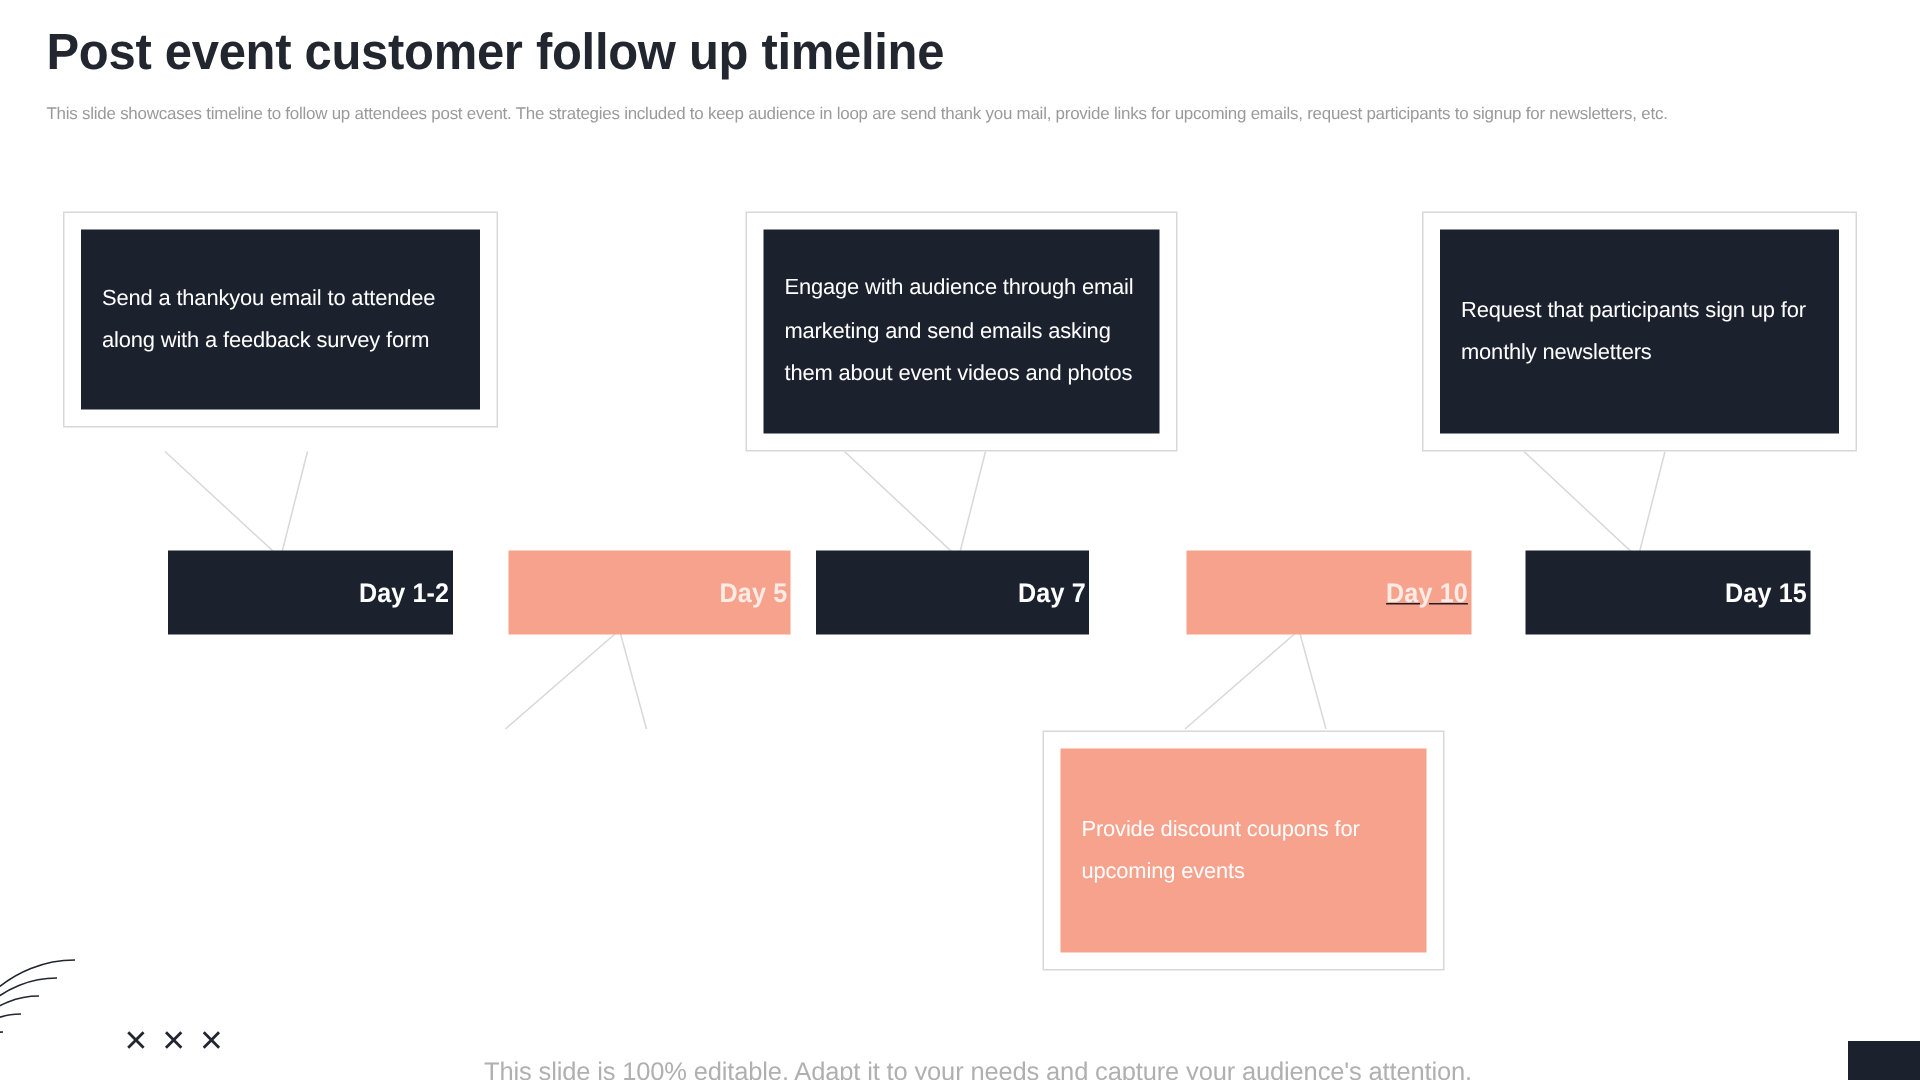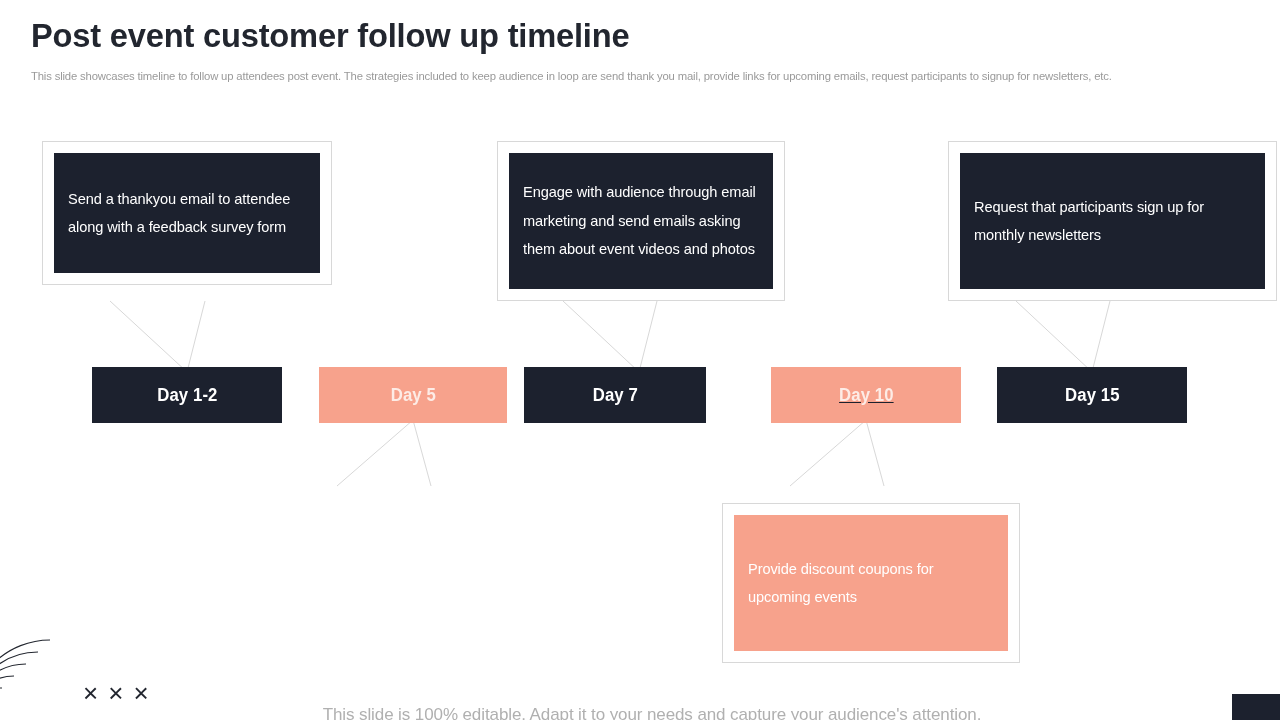--- a/index.html
+++ b/index.html
@@ -84,22 +84,23 @@
     letter-spacing: -0.1px;
   }
   .callout.dark .callout-inner { background: #1c212e; }
   .callout.salmon .callout-inner { background: #f7a28c; }
 
   
   .day-bar {
     position: absolute;
     display: flex;
     align-items: center;
-    justify-content: center;
+    justify-content: flex-end;
     box-sizing: border-box;
+    margin-left: 20px;
   }
   .day-bar span {
     font-size: 18px;
     font-weight: bold;
     letter-spacing: 0.1px;
     transform: scaleX(0.93);
   }
   .day-bar.dark { background: #1c212e; }
   .day-bar.dark span { color: #ffffff; }
   .day-bar.salmon { background: #f7a28c; }
@@ -188,27 +189,27 @@
       <p>Engage with audience through email marketing and send emails asking them about event videos and photos</p>
     </div>
   </div>
   <div class="day-bar dark" style="left:524px; top:367px; width:182px; height:56px;">
     <span>Day 7</span>
   </div>
 
   <div class="day-bar salmon" style="left:771px; top:367px; width:190px; height:56px;text-decoration:underline;">
     <span>Day 10</span>
   </div>
-  <div class="callout salmon" style="left:722px; top:487px; width:298px; height:160px;margin-top:16px;">
+  <div class="callout salmon" style="left:695px; top:487px; width:268px; height:160px;">
     <div class="callout-inner">
       <p>Provide discount coupons for upcoming events</p>
     </div>
   </div>
 
-  <div class="callout dark" style="left:948px; top:141px; width:329px; height:160px;">
+  <div class="callout dark" style="left:948px; top:141px; width:290px; height:160px;">
     <div class="callout-inner">
       <p>Request that participants sign up for monthly newsletters</p>
     </div>
   </div>
   <div class="day-bar dark" style="left:997px; top:367px; width:190px; height:56px;">
     <span>Day 15</span>
   </div>
 
 </div>
 

